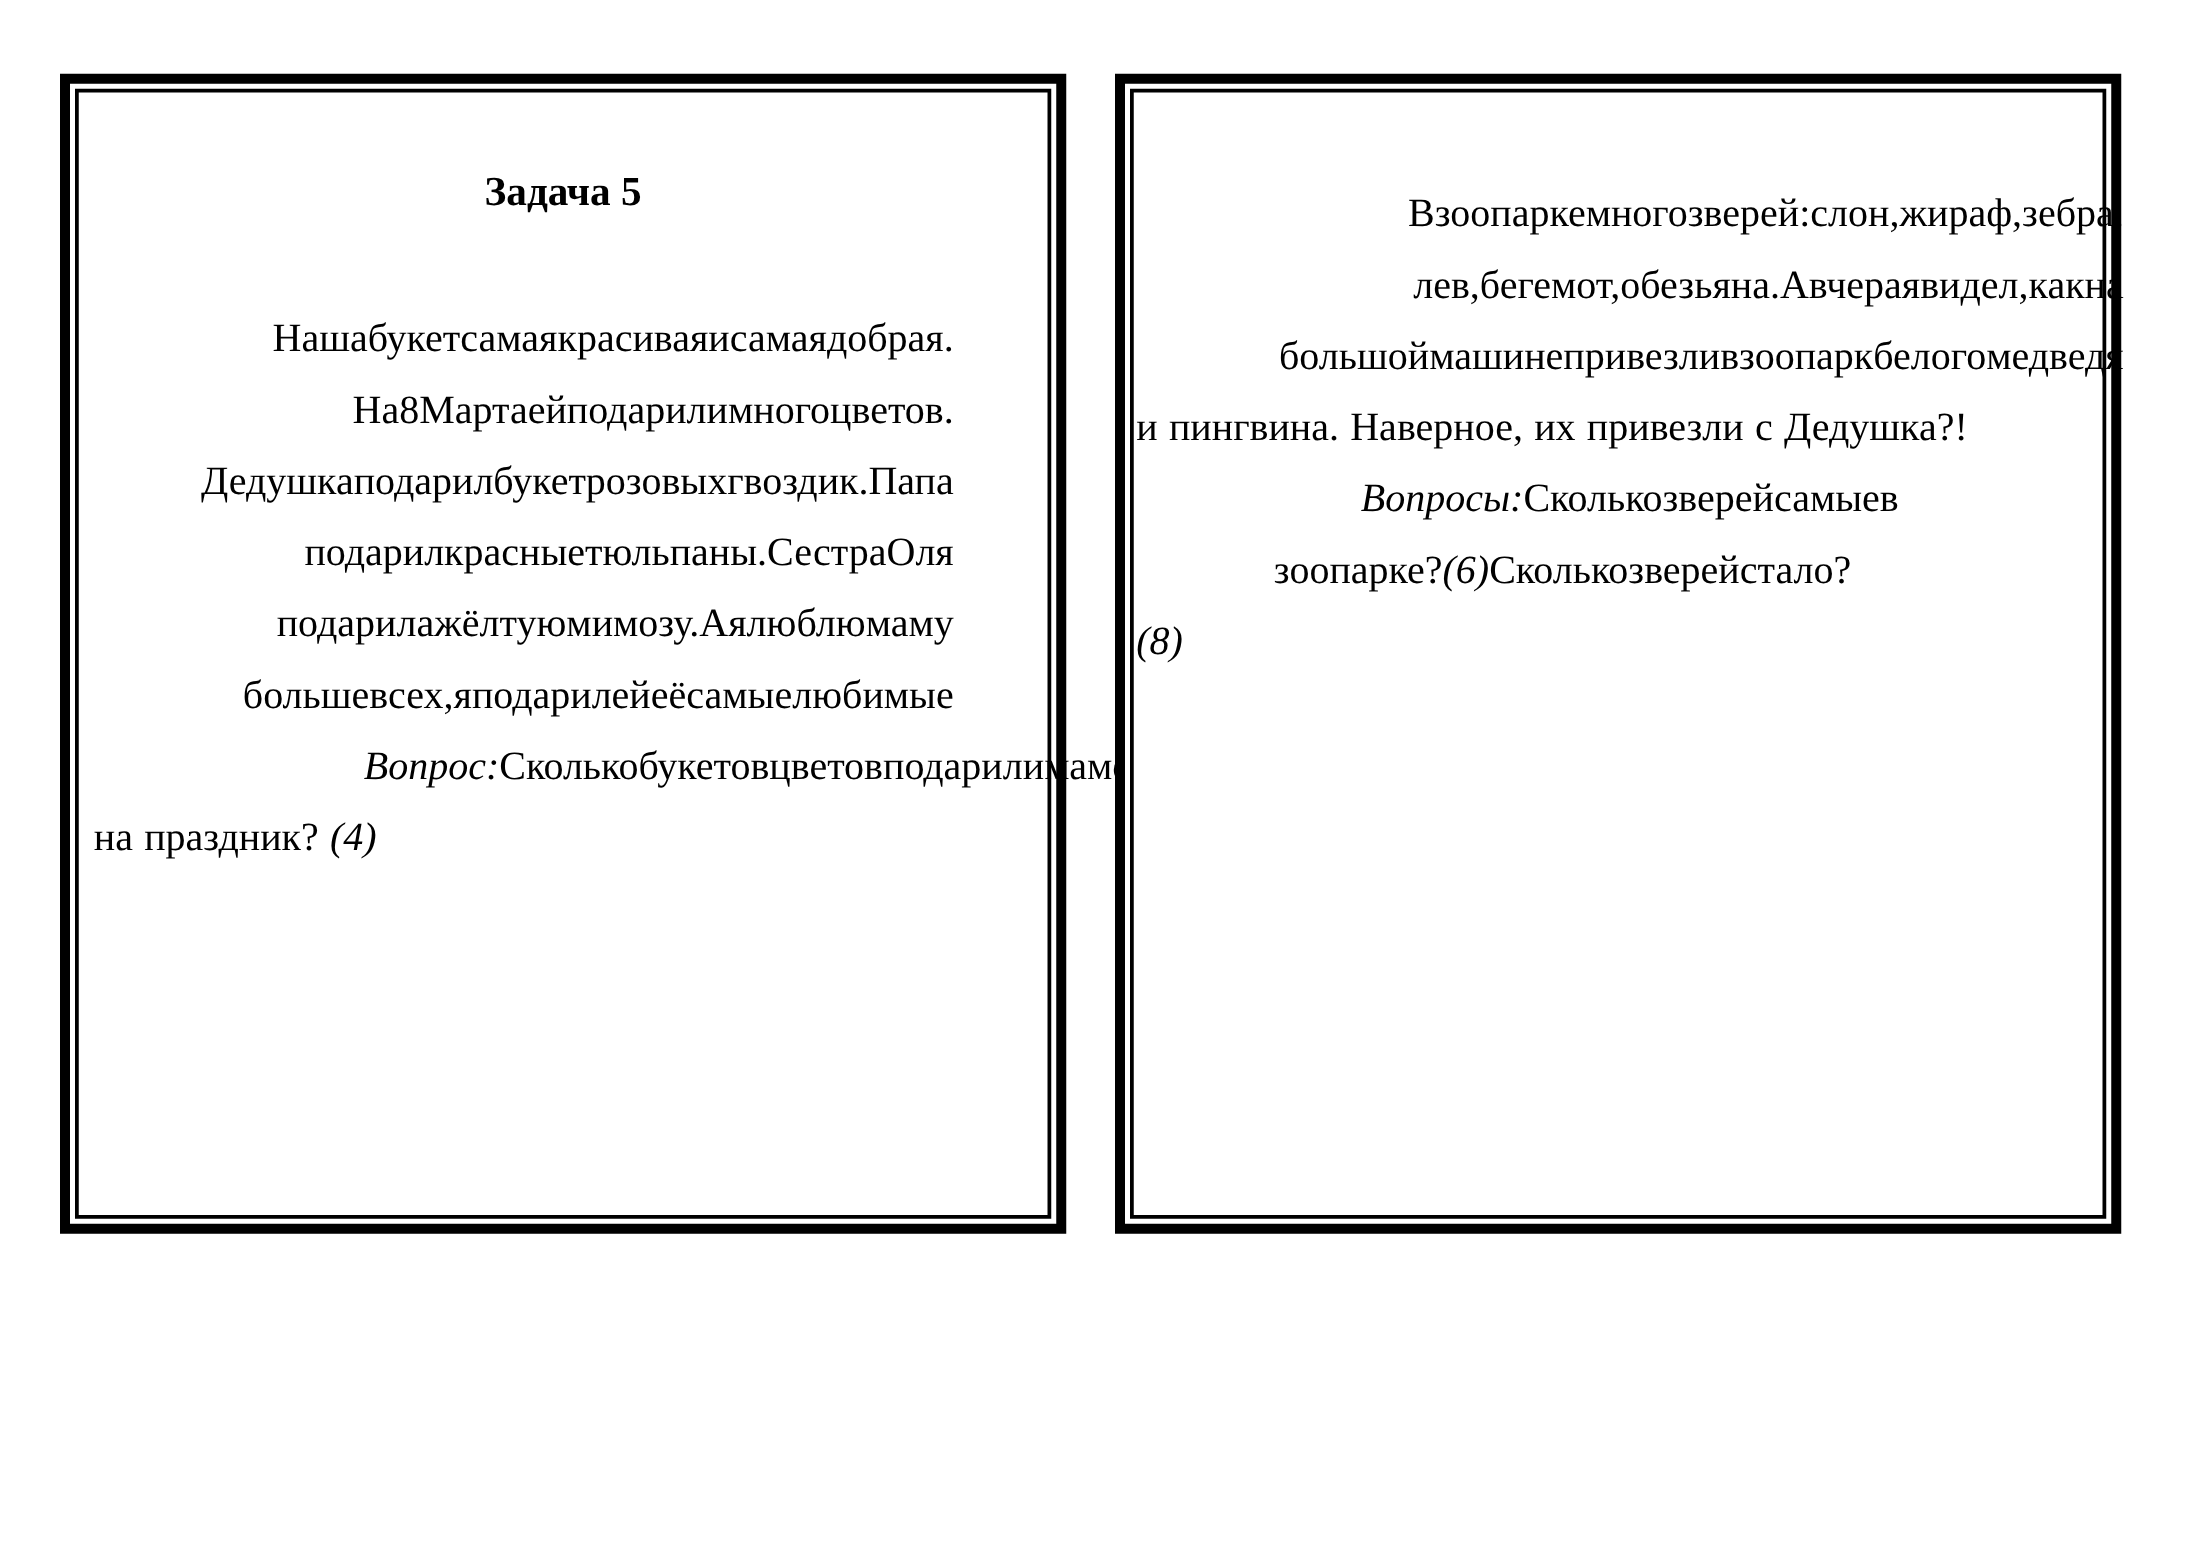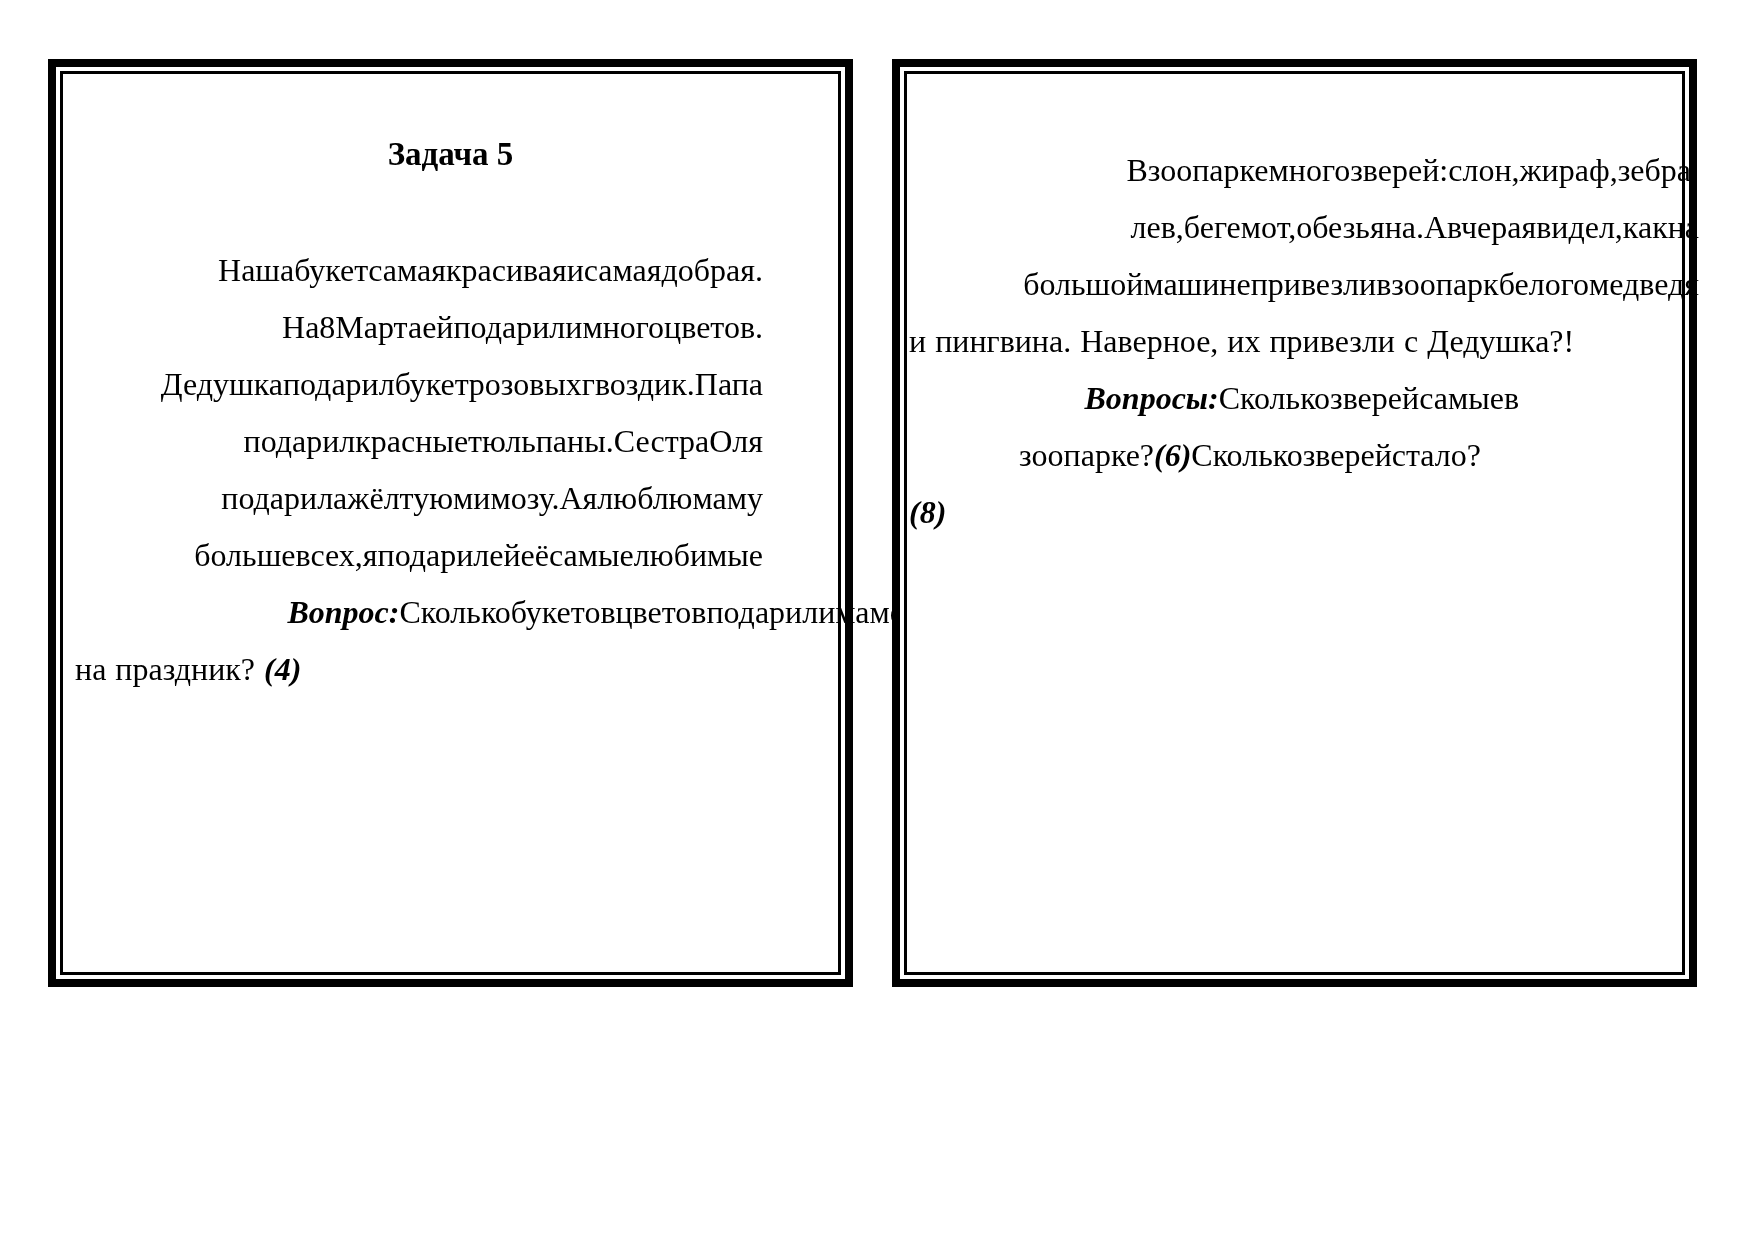--- a/index.html
+++ b/index.html
@@ -50,21 +50,21 @@
     column-gap: 9px;
     font-size: 32px;
     line-height: 57px;
     white-space: nowrap;
   }
   .line.justify { justify-content: flex-end; column-gap: 0; }
   .card-5 .line.indent { padding-left: 52px; }
   .card-6 .line.indent { padding-left: 38px; }
   .card-5 .line.wide   { width: 777px; }   
   .card-6 .line.narrow { width: 572px; }   
-  .it { font-style: italic; font-weight: bold; }
+  .it { font-style: italic; }
 </style>
 </head>
 <body>
 
 <div class="card card-5">
   <div class="card-inner">
     <div class="card-title">Задача 5</div>
     <div class="card-body">
         <div class="line justify indent">
           <span>Наша</span>

